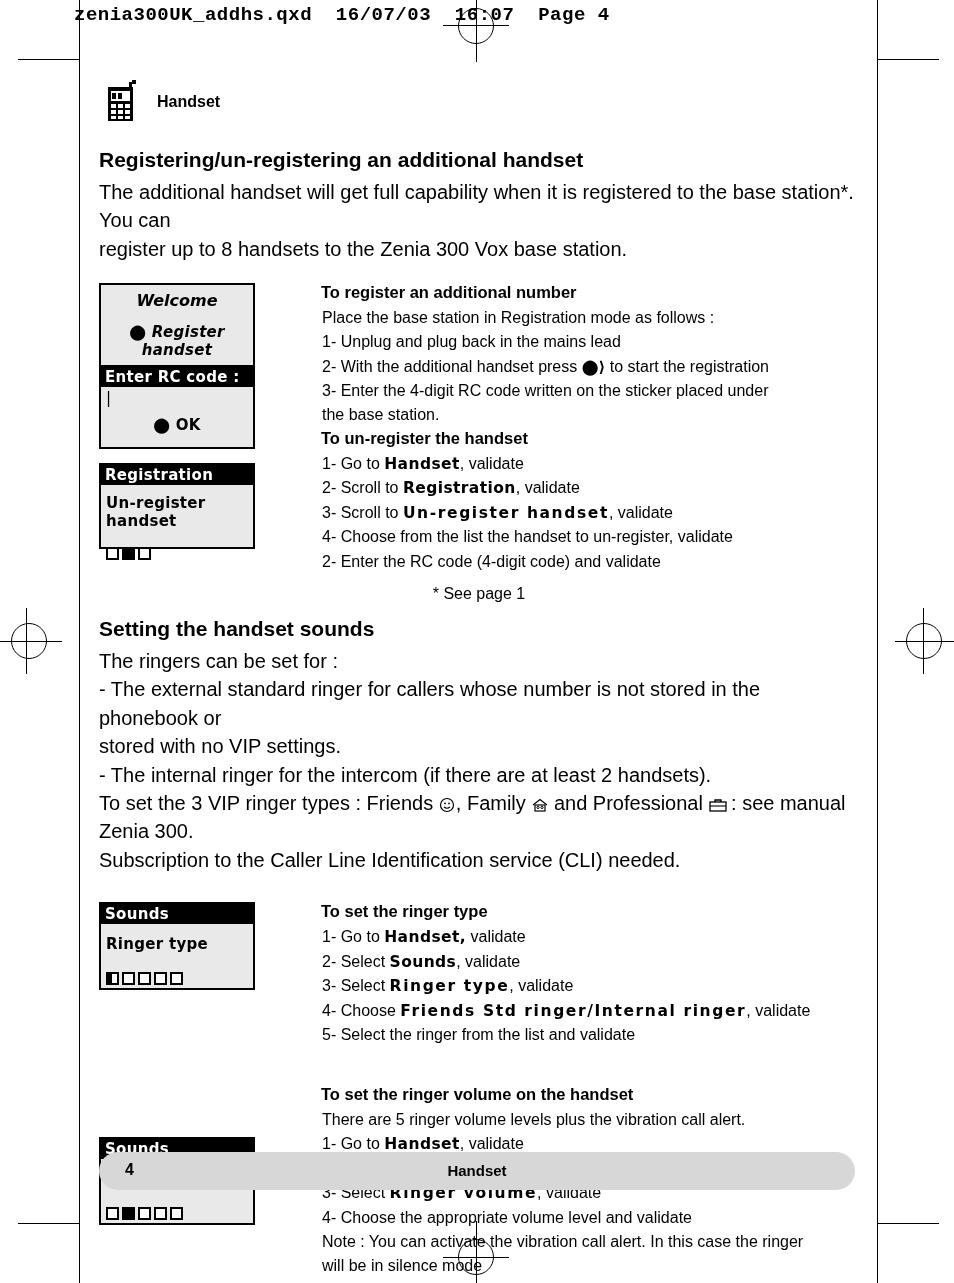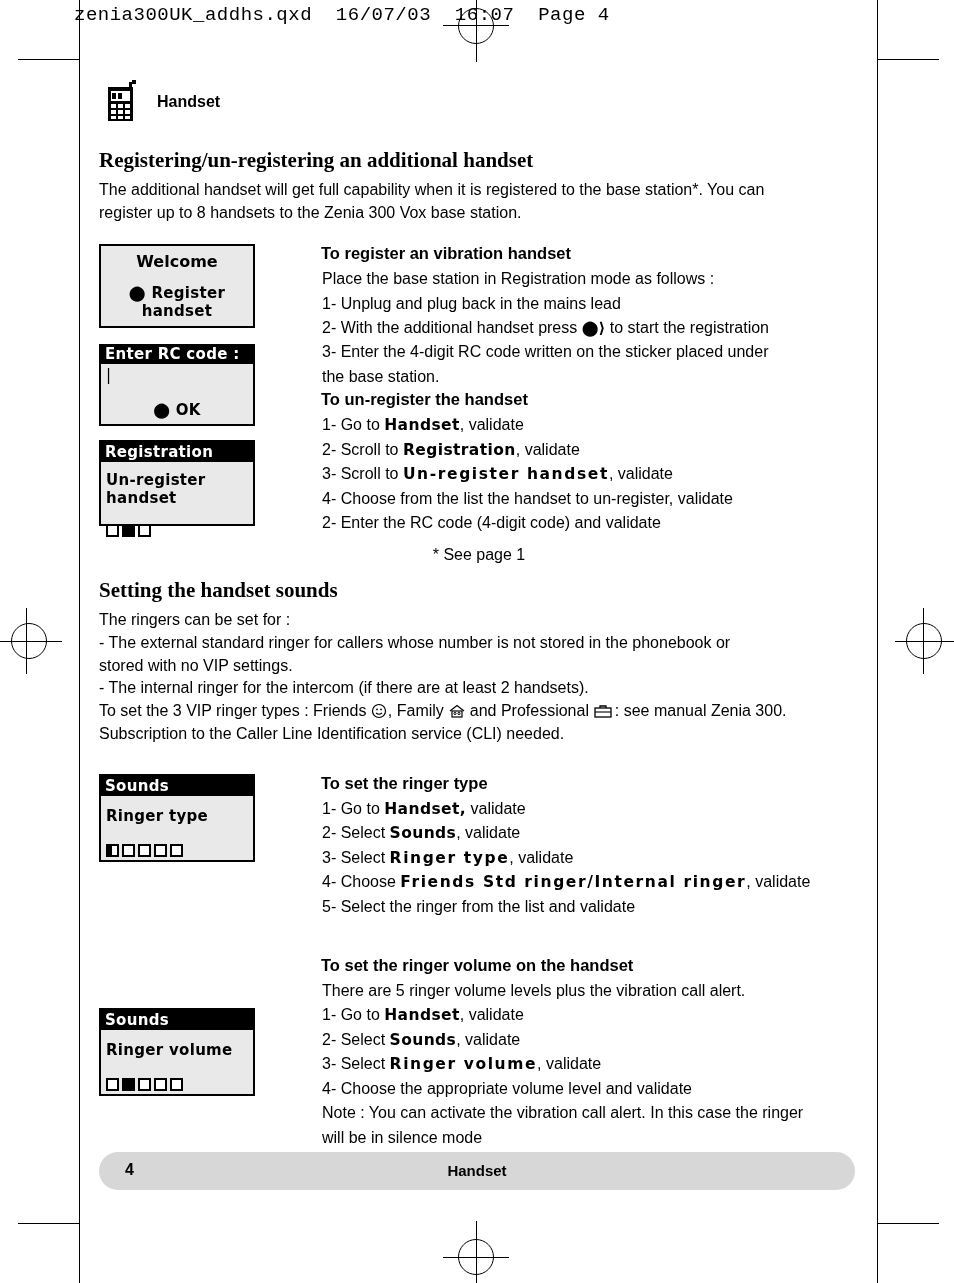--- a/index.html
+++ b/index.html
@@ -21,37 +21,38 @@
   }
   .reg-mark .h { position:absolute; background:#000; height:1px; }
   .reg-mark .v { position:absolute; background:#000; width:1px; }
 
   
   .printer-header {
     position:absolute; top:4px; left:74px;
     font-family:"Liberation Mono", monospace;
     font-size:19px; letter-spacing:0.5px;
     white-space:pre;
+    font-weight:bold;
   }
 
   
   .page { position:absolute; left:0; top:0; width:954px; height:1283px; }
 
   .content { position:absolute; left:99px; top:78px; width:760px; }
 
   .hs-icon-row { display:flex; align-items:center; gap:14px; height:48px; }
   .hs-icon {
     width:44px; height:44px; position:relative;
   }
   .hs-icon-label { font-size:16px; font-weight:bold; }
 
   h1.sec {
-    font-size:21px; font-weight:bold; margin:22px 0 6px 0;font-family:Liberation Serif, serif;
-  }
-  p.body { font-size:16px; line-height:1.42; margin:0; }
+    font-size:21px; font-weight:bold; margin:22px 0 6px 0;
+  }
+  p.body { font-size:20px; line-height:1.42; margin:0; }
 
   .row { display:flex; margin-top:18px; }
   .lcd-col { width:182px; flex:0 0 182px; }
   .txt-col { flex:1; padding-left:40px; }
 
   h3.sub { font-size:16.5px; font-weight:bold; margin:0 0 4px 0; }
   ol.steps { margin:1px; padding:0; list-style:none; }
   ol.steps li { font-size:16px; line-height:1.52; }
 
   .dm { font-family:"DejaVu Sans", sans-serif; font-weight:bold; font-size:15.5px; letter-spacing:0.4px; }
@@ -173,51 +174,51 @@
       <div class="hs-icon-label">Handset</div>
     </div>
 
     <h1 class="sec">Registering/un-registering an additional handset</h1>
     <p class="body">The additional handset will get full capability when it is registered to the base station*. You can</p>
     <p class="body">register up to 8 handsets to the Zenia 300 Vox base station.</p>
 
     <div class="row" style="margin-top:20px;">
       <div class="lcd-col">
 
-        <div class="lcd" style="height:84px; margin-bottom:16px;">
+        <div class="lcd" style="height:84px; margin-bottom:0;font-style:italic;">
           <div class="title-c">Welcome</div>
           <div class="line center" style="margin-top:8px;">
             <span class="arrow-key">⬤</span>
             <span>Register handset</span>
           </div>
         </div>
 
         <div class="lcd" style="height:82px; border-top:0;">
           <div class="title-bar">Enter RC code :</div>
           <div class="cursor">|</div>
-          <div class="line center" style="margin-top:12px;">
+          <div class="line center" style="margin-top:4px;">
             <span class="arrow-key">⬤</span>
             <span>OK</span>
           </div>
         </div>
 
         <div class="lcd" style="height:86px; margin-top:14px;">
           <div class="title-bar">Registration</div>
           <div class="line" style="margin-top:6px;">Un-register handset</div>
           <div class="bars" style="margin-top:8px;">
             <div class="b"></div>
             <div class="b filled"></div>
             <div class="b"></div>
           </div>
         </div>
 
       </div>
 
       <div class="txt-col">
-        <h3 class="sub">To register an vibration handset</h3>
+        <h3 class="sub">To register an additional number</h3>
         <ol class="steps">
           <li>Place the base station in Registration mode as follows :</li>
           <li>1- Unplug and plug back in the mains lead</li>
           <li>
             <span>2- With the additional handset press</span>
             <span class="arrow-key"> ⬤⟩ </span>
             <span>to start the registration</span>
           </li>
           <li>3- Enter the 4-digit RC code written on the sticker placed under</li>
           <li>the base station.</li>

